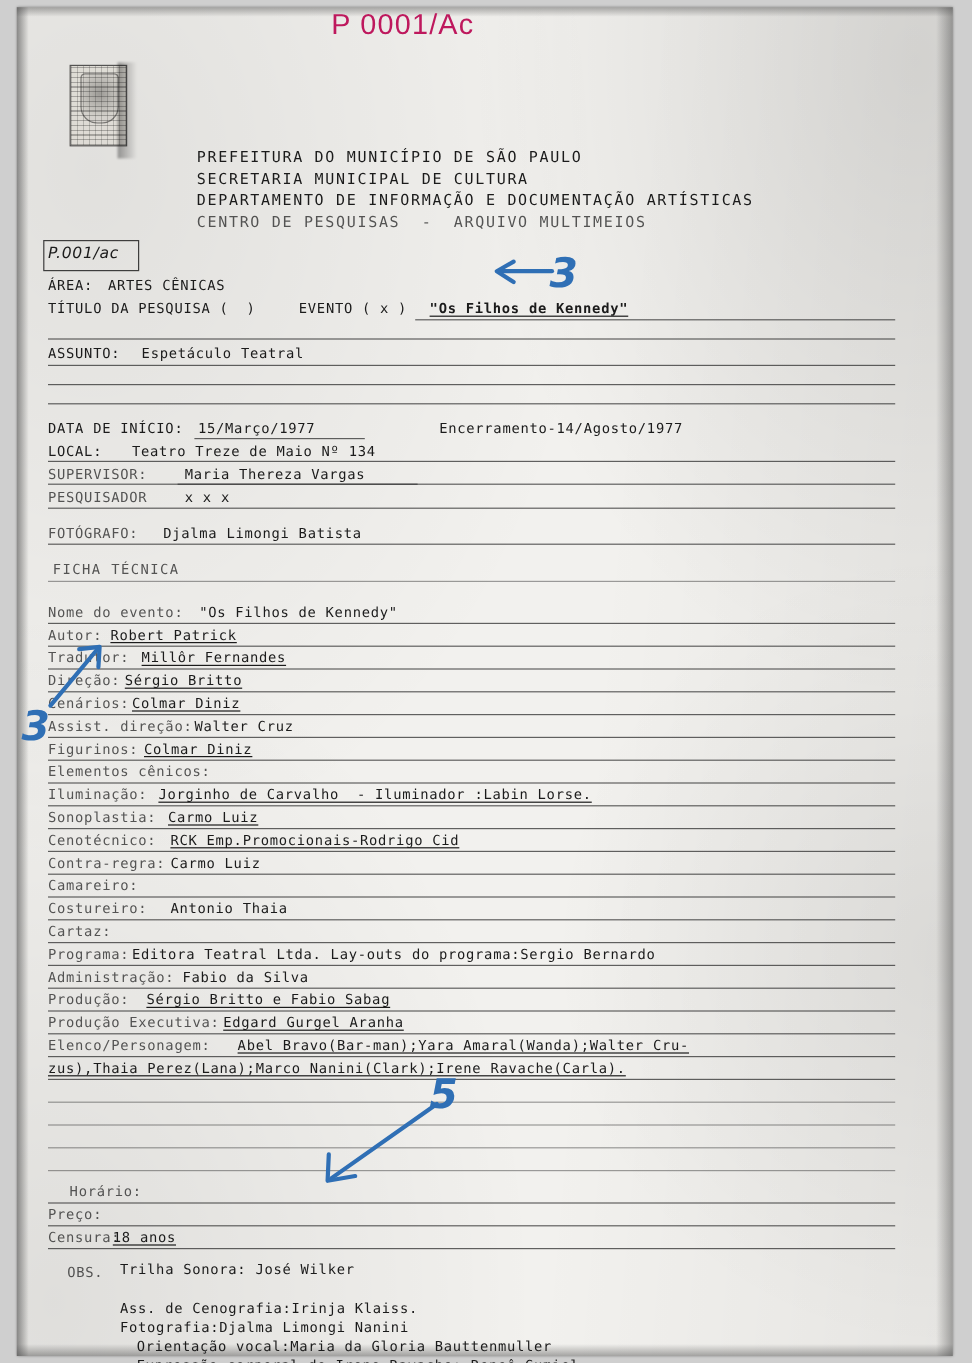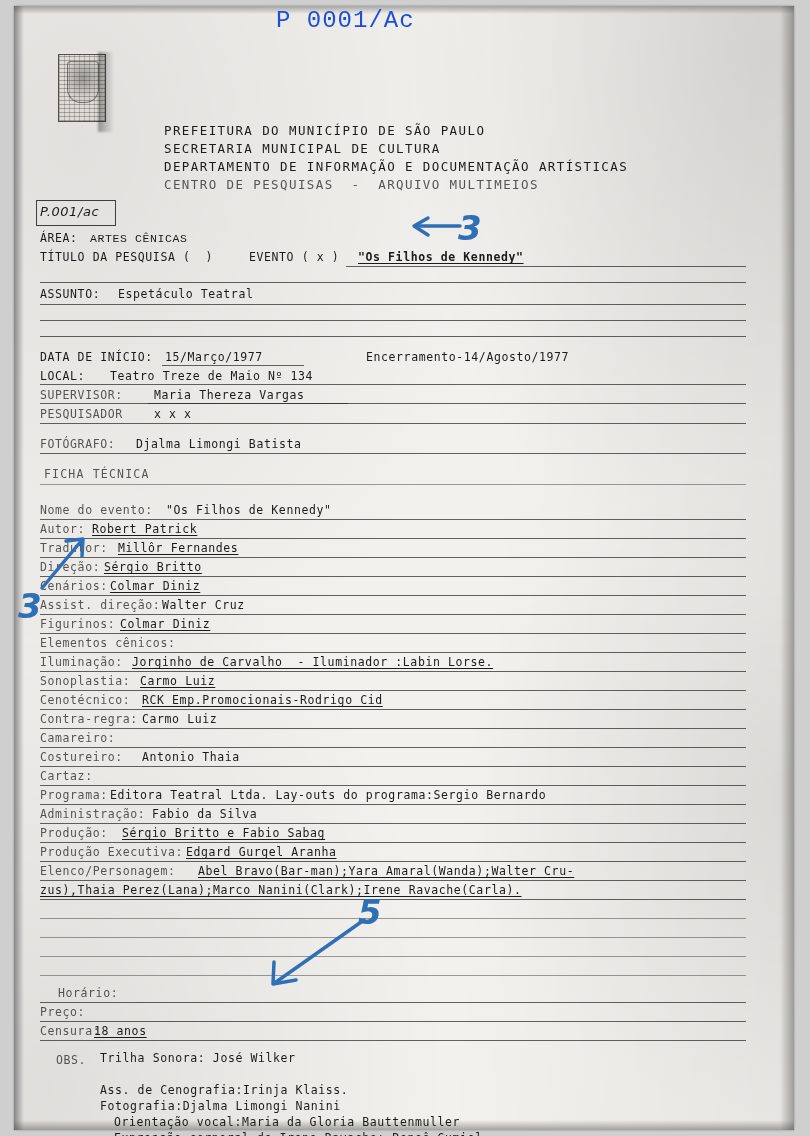--- a/index.html
+++ b/index.html
@@ -103,22 +103,22 @@
   
   .hw {
     position:absolute;
     color:#2f6fb5;
     font-family:"DejaVu Sans", sans-serif;
     font-weight:bold;
     font-style:italic;
   }
   .hw-top {
     font-size:25px;
-    color:#1d4ed8;
-    font-family:Liberation Mono, monospace;
+    color:#be185d;
+    font-family:Liberation Sans, sans-serif;
     font-weight:normal;
   }
   svg.arrow { position:absolute; overflow:visible; }
 
   
   .codebox{
     position:absolute;
     border:1px solid #2b2b2b;
     opacity:.9;
   }
@@ -140,21 +140,21 @@
 
     <div class="tw" style="left:150px; top:118px; font-size:12.5px; letter-spacing:1.4px;">PREFEITURA DO MUNICÍPIO DE SÃO PAULO</div>
     <div class="tw" style="left:150px; top:136px; font-size:12.5px; letter-spacing:1.4px;">SECRETARIA MUNICIPAL DE CULTURA</div>
     <div class="tw faint" style="left:150px; top:172px; font-size:12.5px; letter-spacing:1.4px;">CENTRO DE PESQUISAS  -  ARQUIVO MULTIMEIOS</div>
     <div class="tw" style="left:150px; top:154px; font-size:12.5px; letter-spacing:1.4px;">DEPARTAMENTO DE INFORMAÇÃO E DOCUMENTAÇÃO ARTÍSTICAS</div>
 
     <div class="codebox" style="left:22px; top:194px; width:78px; height:24px;"></div>
     <div class="tw" style="left:26px; top:199px; font-size:13px; font-family:'DejaVu Sans',sans-serif; font-style:italic;">P.001/ac</div>
 
     <div class="tw" style="left:26px; top:226px;">ÁREA:</div>
-    <div class="tw" style="left:76px; top:226px;font-family:Liberation Mono, monospace;">ARTES CÊNICAS</div>
+    <div class="tw" style="left:76px; top:226px;">ARTES CÊNICAS</div>
 
     <div class="tw" style="left:26px; top:245px;">TÍTULO DA PESQUISA (  )</div>
     <div class="tw" style="left:235px; top:245px;">EVENTO ( x )</div>
     <div class="tw bold us" style="left:344px; top:245px;">"Os Filhos de Kennedy"</div>
     <div class="rule" style="left:332px; top:260px; width:400px;"></div>
 
     <div class="rule" style="left:26px; top:276px; width:706px;"></div>
     <div class="tw" style="left:26px; top:282px;">ASSUNTO:</div>
     <div class="tw" style="left:104px; top:282px;">Espetáculo Teatral</div>
     <div class="rule" style="left:26px; top:298px; width:706px;"></div>

